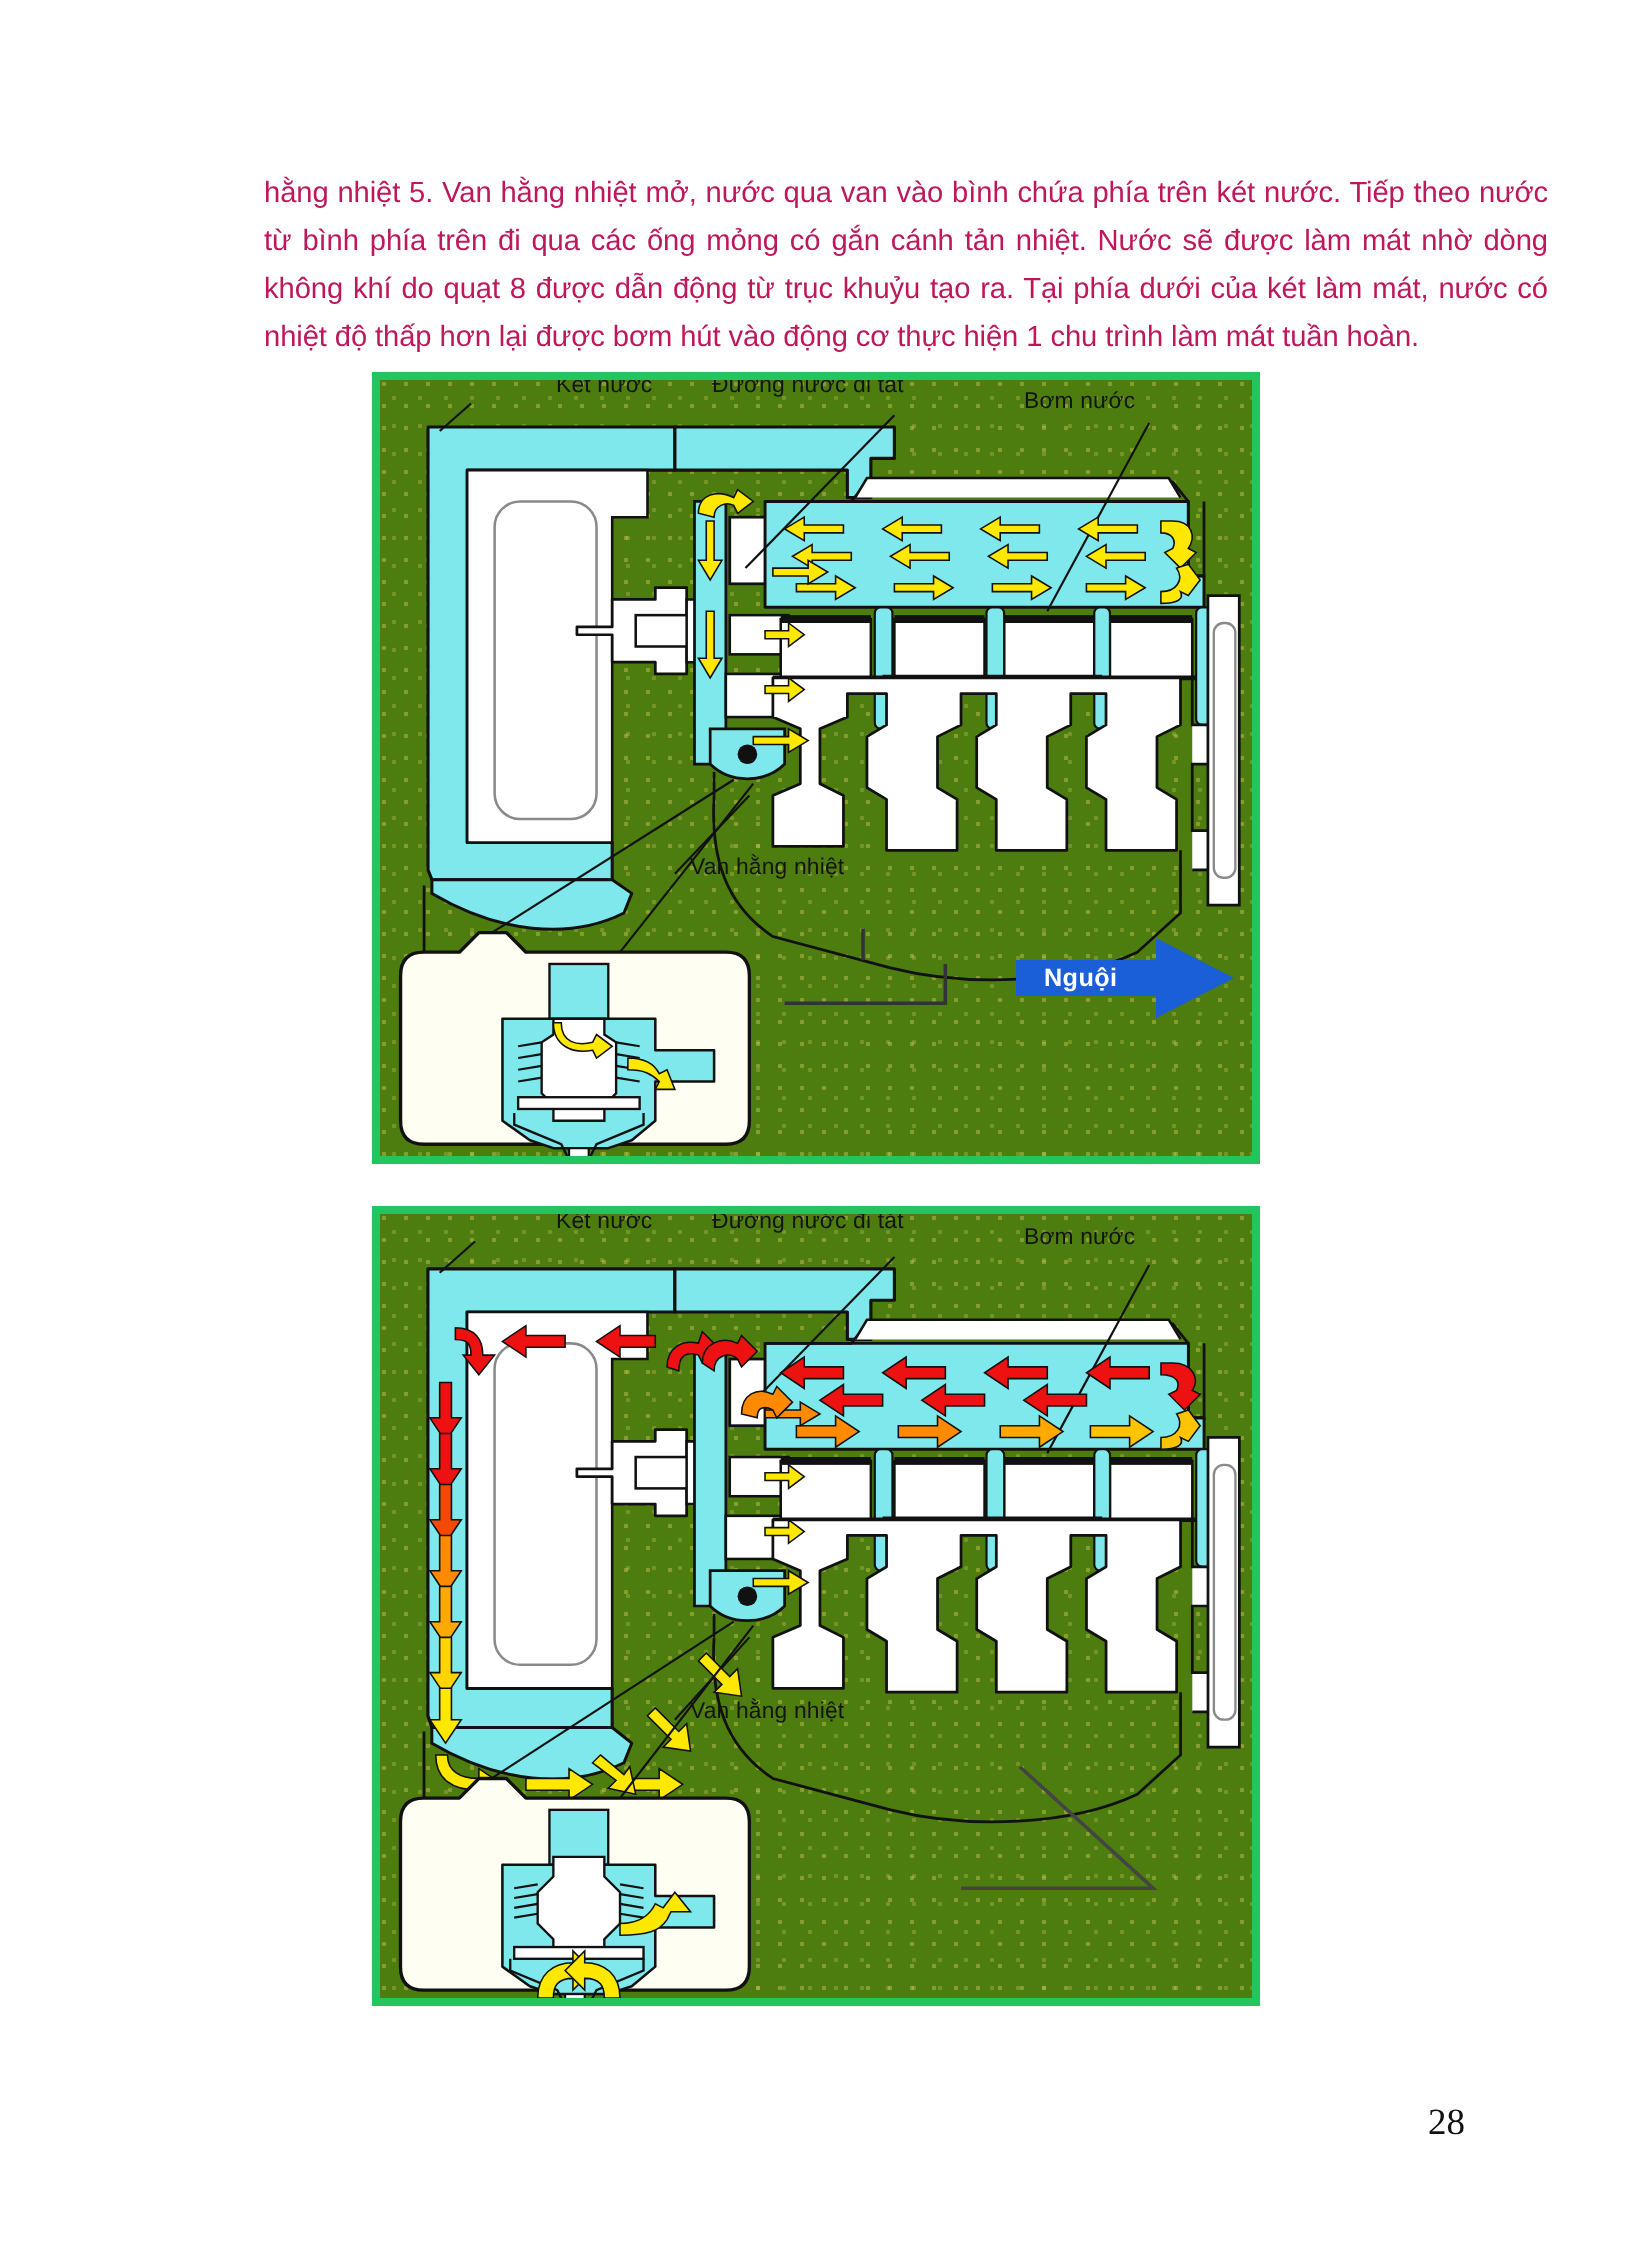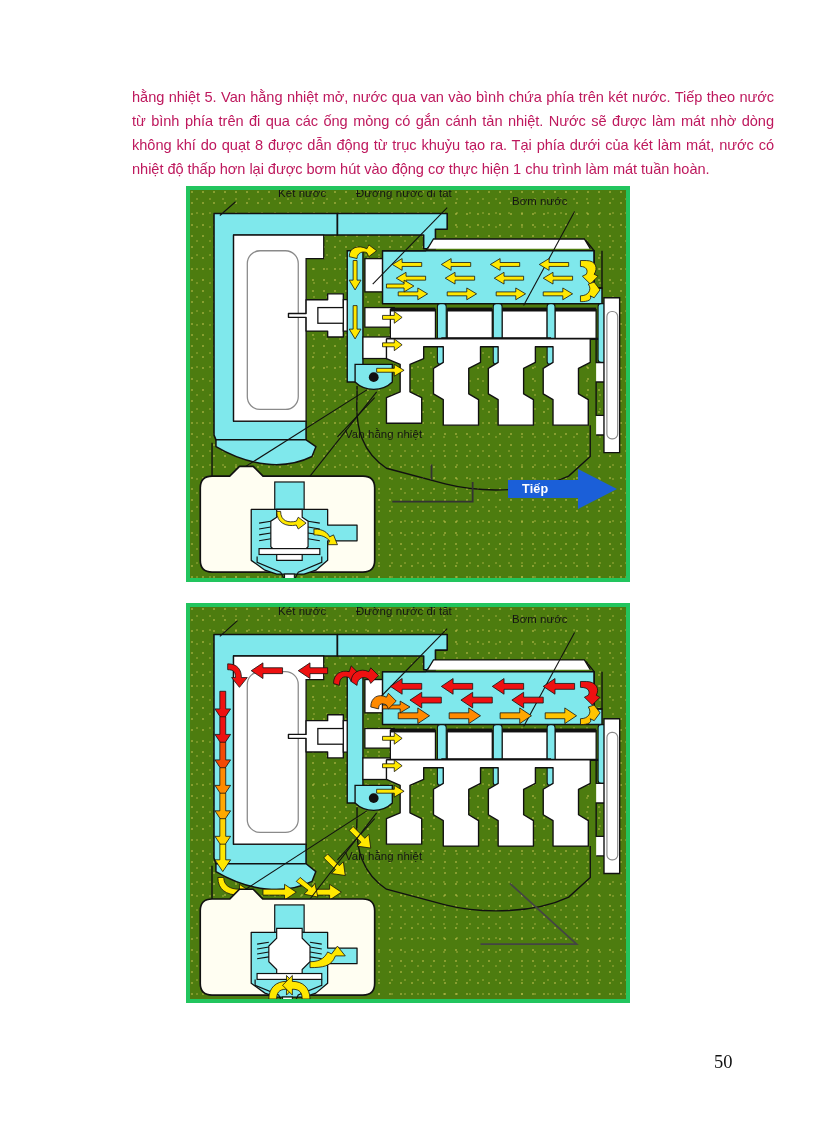--- a/index.html
+++ b/index.html
@@ -256,21 +256,21 @@
 
   <span class="lbl" style="left:88px; top:-3px;">Két nước</span>
   <span class="lbl" style="left:166px; top:-3px;">Đường nước đi tắt</span>
   <span class="lbl" style="left:322px; top:5px;">Bơm nước</span>
   <span class="lbl" style="left:155px; top:238px;">Van hằng nhiệt</span>
 
   <div class="badge-wrap" id="badge-cold" style="left:318px; top:278px; width:110px; height:42px;">
     <svg viewBox="0 0 110 42" style="width:110px;height:42px;display:block;">
       <path d="M0,12 L70,12 L70,1 L109,21 L70,41 L70,30 L0,30 Z" fill="#1B5FD8"></path>
     </svg>
-    <span class="badge-text" style="left:14px;">Tiếp</span>
+    <span class="badge-text" style="left:14px;">Nguội</span>
   </div>
 </div>
 
 <div class="figure" id="figure-hot">
 
   <svg class="figsvg" viewBox="0 0 444 400">
 
     <path d="M24,28 L24,256 L26,262 L118,262 L118,242 L44,242 L44,50 L150,50 L150,34 L150,28 Z" fill="#7FE8EC" stroke="#111" stroke-width="1.6" stroke-linejoin="round"></path>
     <path d="M150,28 L150,50 L238,50 L238,64 L250,64 L250,44 L262,44 L262,28 Z" fill="#7FE8EC" stroke="#111" stroke-width="1.6" stroke-linejoin="round"></path>
     <path d="M44,50 L44,242 L118,242 L118,74 L136,74 L136,50 Z" fill="#ffffff" stroke="#111" stroke-width="1.3"></path>
@@ -429,13 +429,13 @@
     <path d="M326,282 L394,344 L296,344" fill="none" stroke="#444" stroke-width="1.8"></path>
   </svg>
 
   <span class="lbl" style="left:88px; top:-2px;">Két nước</span>
   <span class="lbl" style="left:166px; top:-2px;">Đường nước đi tắt</span>
   <span class="lbl" style="left:322px; top:6px;">Bơm nước</span>
   <span class="lbl" style="left:155px; top:243px;">Van hằng nhiệt</span>
 
 </div>
 
-<div id="page-number">50</div>
+<div id="page-number">28</div>
 
 </body></html>

